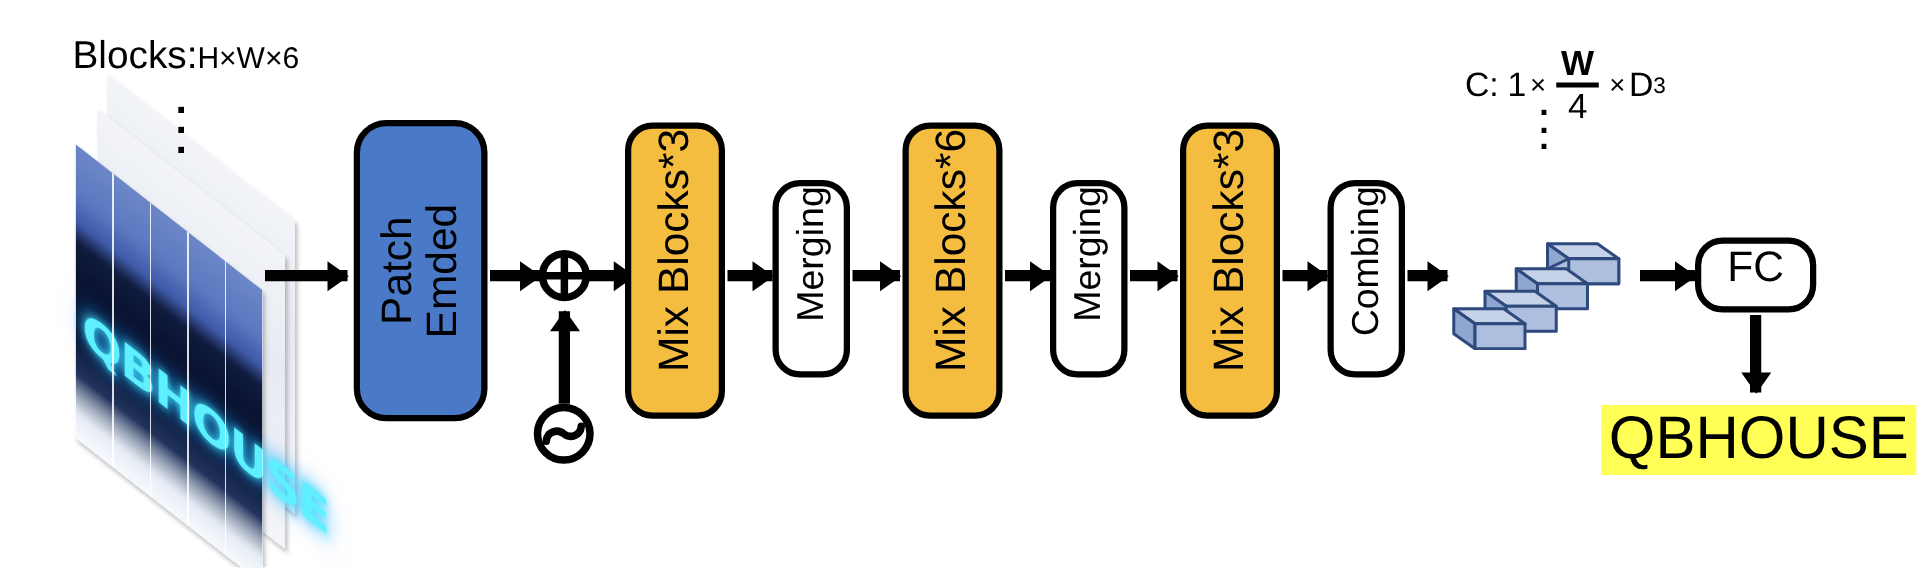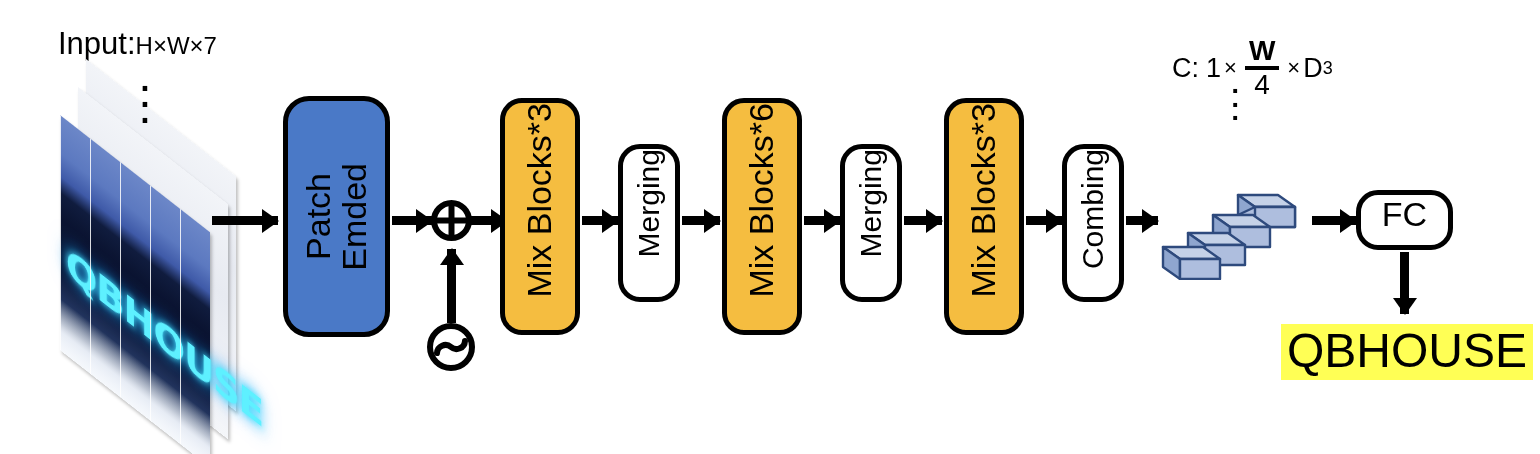--- a/index.html
+++ b/index.html
@@ -266,21 +266,21 @@
     color: #000;
     white-space: nowrap;
   }
 </style>
 </head>
 <body>
 
 <div id="canvas">
 
   <div id="input-label">
-    <span>Input:</span><span class="small">H×W×7</span>
+    <span>Blocks:</span><span class="small">H×W×6</span>
   </div>
 
   <div id="input-stack">
     <div class="sheet sheet-ghost" style="left:26px; top:4px;"></div>
     <div class="sheet sheet-ghost" style="left:18px; top:32px;"></div>
     <div class="sheet sheet-img" style="left:0px; top:60px;">
       <div class="sheet-text">QBHOUSE</div>
       <div class="sheet-grid"></div>
     </div>
   </div>

